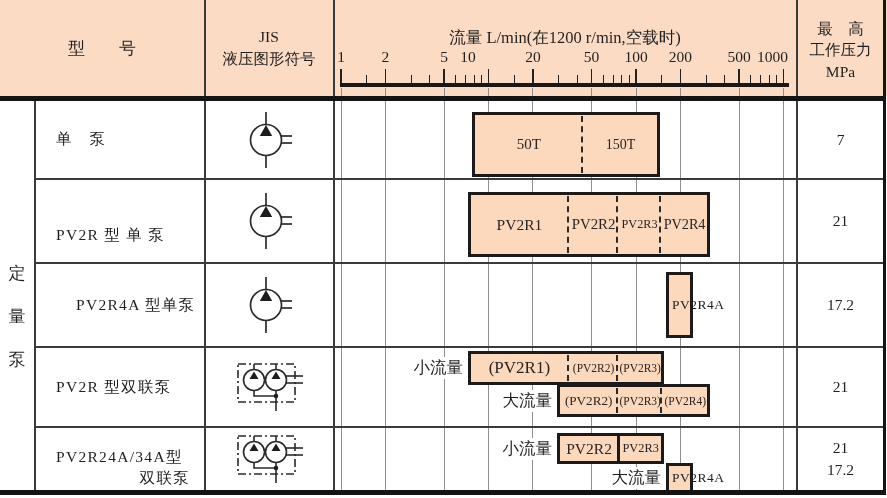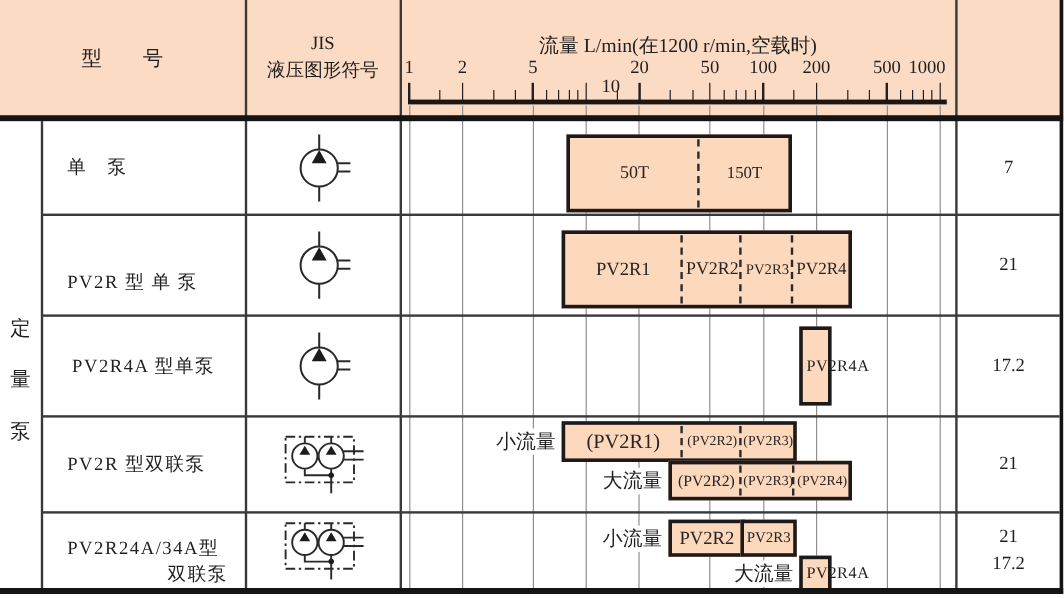--- a/index.html
+++ b/index.html
@@ -39,38 +39,43 @@
 <div class="stage">
 
   <div class="abs header-bg"></div>
 
   <div class="abs cell model-header">型　　号</div>
   <div class="abs cell jis-header">
     <div>JIS</div>
     <div>液压图形符号</div>
   </div>
   <div class="abs flow-title">流量 L/min(在1200 r/min,空载时)</div>
+  <div class="abs cell pressure-header">
+    <div>最　高</div>
+    <div>工作压力</div>
+    <div>MPa</div>
+  </div>
 
   <div class="abs vline" style="left:204px;top:0;height:490px;"></div>
   <div class="abs vline" style="left:333px;top:0;height:490px;"></div>
   <div class="abs vline" style="left:796px;top:0;height:490px;"></div>
   <div class="abs vline" style="left:34px;top:101px;height:389px;"></div>
   <div class="abs thick" style="left:883px;top:0;width:3px;height:495px;"></div>
   <div class="abs thick" style="left:0;top:96px;width:886px;height:5px;"></div>
   <div class="abs thick" style="left:0;top:490px;width:886px;height:5px;"></div>
 
   <div class="abs" id="axis-layer">
       <div class="tick" style="left: 340.25px; top: 69px; height: 15px; position: absolute;"></div>
       <div class="tick-label" style="left: 311px; top: 48px; width: 60px; position: absolute;">1</div>
       <div class="tick" style="left: 384.652px; top: 69px; height: 15px; position: absolute;"></div>
       <div class="tick-label" style="left: 355.402px; top: 48px; width: 60px; position: absolute;">2</div>
       <div class="tick" style="left: 443.348px; top: 69px; height: 15px; position: absolute;"></div>
       <div class="tick-label" style="left: 414.098px; top: 48px; width: 60px; position: absolute;">5</div>
       <div class="tick" style="left: 487.75px; top: 69px; height: 15px; position: absolute;"></div>
-      <div class="tick-label" style="left: 479px; top: 48px; width: 60px; position: absolute; margin-top: 16px;">10</div>
+      <div class="tick-label" style="left: 438px; top: 48px; width: 60px; position: absolute;">10</div>
       <div class="tick" style="left: 532.152px; top: 69px; height: 15px; position: absolute;"></div>
       <div class="tick-label" style="left: 502.902px; top: 48px; width: 60px; position: absolute;">20</div>
       <div class="tick" style="left: 590.848px; top: 69px; height: 15px; position: absolute;"></div>
       <div class="tick-label" style="left: 561.598px; top: 48px; width: 60px; position: absolute;">50</div>
       <div class="tick" style="left: 635.25px; top: 69px; height: 15px; position: absolute;"></div>
       <div class="tick-label" style="left: 606px; top: 48px; width: 60px; position: absolute;">100</div>
       <div class="tick" style="left: 679.652px; top: 69px; height: 15px; position: absolute;"></div>
       <div class="tick-label" style="left: 650.402px; top: 48px; width: 60px; position: absolute;">200</div>
       <div class="tick" style="left: 738.348px; top: 69px; height: 15px; position: absolute;"></div>
       <div class="tick-label" style="left: 709.098px; top: 48px; width: 60px; position: absolute;">500</div>
@@ -141,21 +146,21 @@
             <line x1="34" y1="25" x2="45" y2="25"></line>
             <line x1="34" y1="32" x2="45" y2="32"></line>
           </g>
           <polygon points="19,14 12.8,25 25.2,25" fill="#1c1c1c"></polygon>
         </svg>
       </div>
       <div class="cell pressure-cell" style="left: 798px; top: 179px; width: 85px; height: 84px; display: flex; position: absolute;">
         <div>21</div>
       </div>
       <div class="rowsep" style="left: 35px; top: 262px; width: 848px; position: absolute;"></div>
-      <div class="cell model-cell" style="left: 36px; top: 263px; width: 168px; height: 84px; display: flex; position: absolute; padding-left: 24px;">
+      <div class="cell model-cell" style="left: 52px; top: 263px; width: 168px; height: 84px; display: flex; position: absolute; padding-left: 24px;">
         <div>PV2R4A 型单泵</div>
       </div>
       <div class="cell jis-cell" style="left: 206px; top: 263px; width: 127px; height: 84px; display: flex; position: absolute;">
         <svg width="46" height="58" viewBox="0 0 46 58">
           <g fill="none" stroke="#2a2a2a" stroke-width="1.7">
             <line x1="19" y1="1" x2="19" y2="57"></line>
             <circle cx="19" cy="29" r="15.5" fill="#ffffff"></circle>
             <line x1="34" y1="25" x2="45" y2="25"></line>
             <line x1="34" y1="32" x2="45" y2="32"></line>
           </g>

